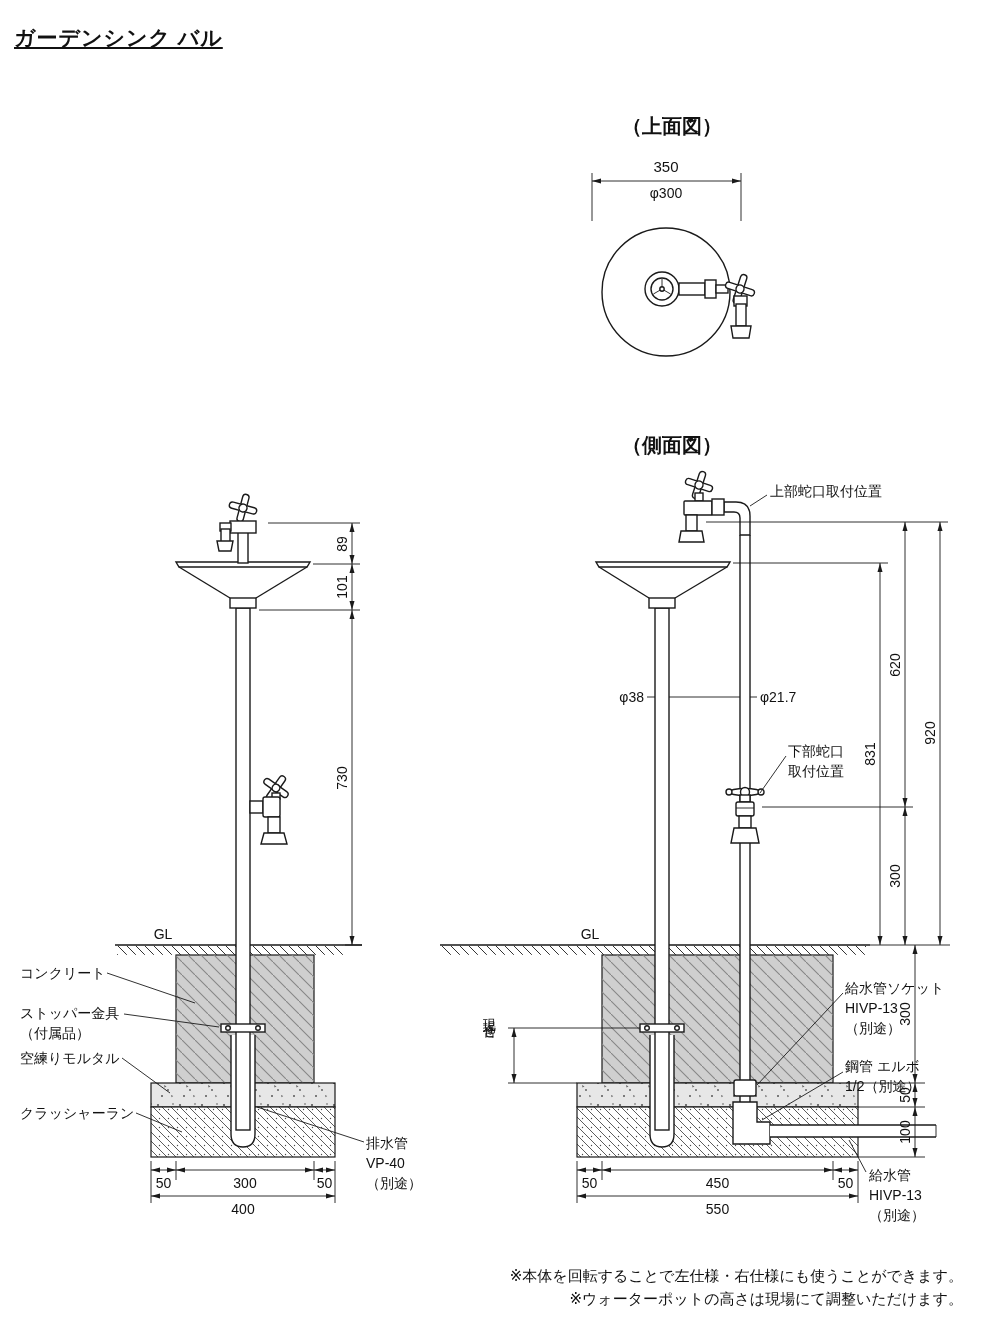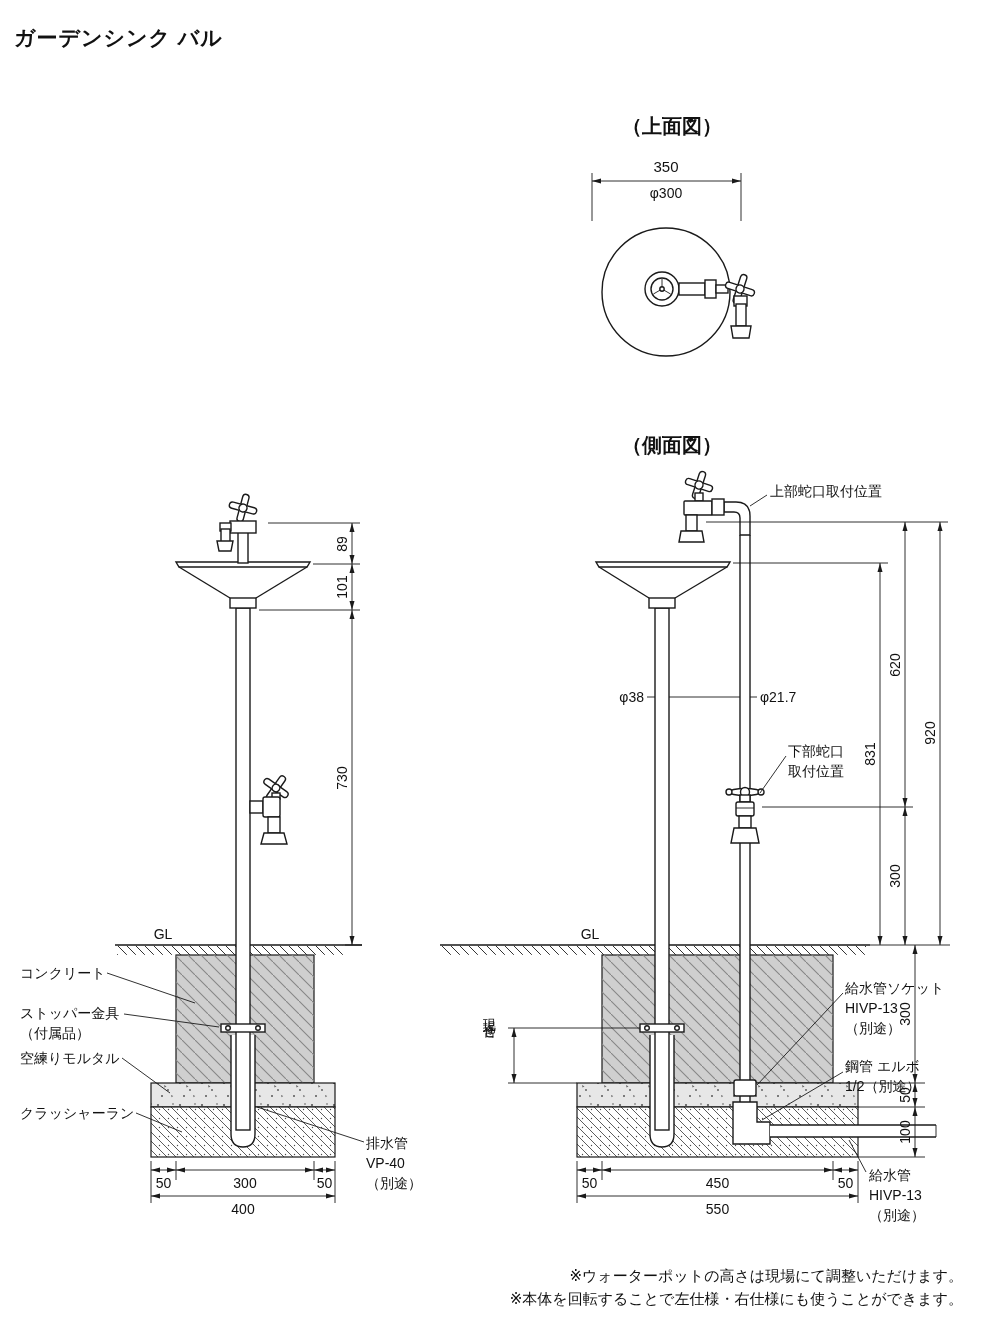--- a/index.html
+++ b/index.html
@@ -11,21 +11,21 @@
   #drawing { position:absolute; left:0; top:0; }
   svg text { fill:#111; font-family:"Liberation Sans","DejaVu Sans",sans-serif; }
   .t14 { font-size:14px; }
   .t15 { font-size:15px; }
   .vlabel { font-size:20px; font-weight:bold; }
   .obj  { stroke:#1a1a1a; stroke-width:1.4; fill:none; }
   .objf { stroke:#1a1a1a; stroke-width:1.4; fill:#ffffff; }
   .thin { stroke:#1a1a1a; stroke-width:0.9; fill:none; }
   .edge { stroke:#1a1a1a; stroke-width:1.2; }
   .ar   { fill:#1a1a1a; stroke:none; }
-  #title { position:absolute; left:14px; top:24px; font-size:21px; font-weight:bold; letter-spacing:1px; }
+  #title { position:absolute; left:14px; top:24px; font-size:21px; font-weight:bold; letter-spacing:1px;text-decoration:underline; }
   #site-fit {
     position:absolute; left:480px; top:1008px;
     writing-mode:vertical-rl; text-orientation:upright;
     font-size:13px; letter-spacing:3px;
   }
   #notes { position:absolute; right:28px; top:1264px; text-align:right; font-size:15px; line-height:23px; }
 </style>
 </head>
 <body>
 
@@ -362,15 +362,15 @@
       <text class="t14" x="869" y="1180">給水管</text>
       <text class="t14" x="869" y="1200">HIVP-13</text>
       <text class="t14" x="869" y="1220">（別途）</text>
     </g>
   </g>
 </svg>
 
 <div id="site-fit">現場合せ</div>
 
 <div id="notes">
+  <div>※本体を回転することで左仕様・右仕様にも使うことができます。</div>
   <div>※ウォーターポットの高さは現場にて調整いただけます。</div>
-  <div>※本体を回転することで左仕様・右仕様にも使うことができます。</div>
 </div>
 
 </body></html>

